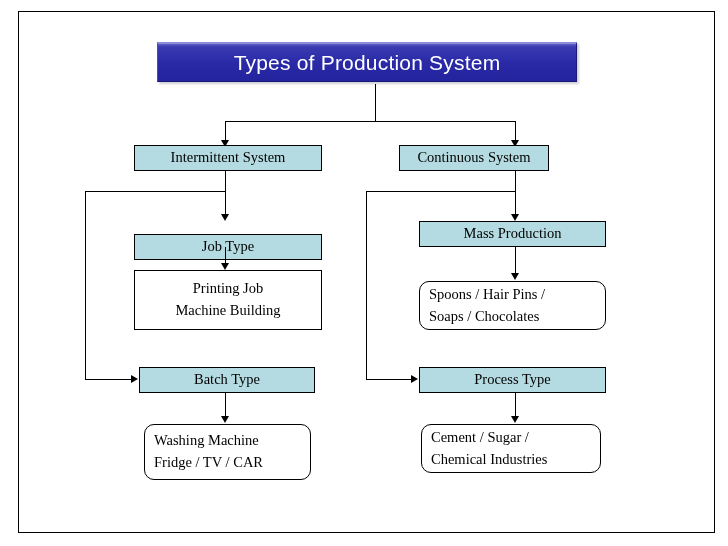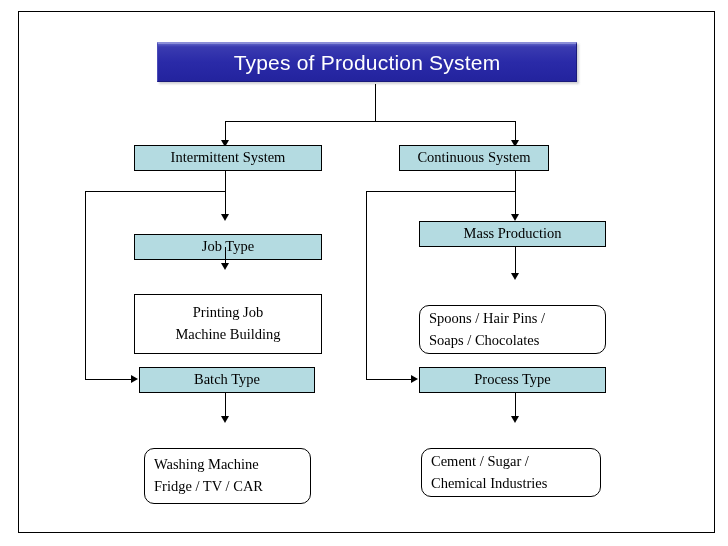--- a/index.html
+++ b/index.html
@@ -64,21 +64,21 @@
     border: 1.3px solid #000000;
     display: flex;
     flex-direction: column;
     justify-content: center;
     font-size: 14.5px;
     color: #000000;
     line-height: 1.5;
     font-family: Liberation Serif, serif;
   }
   .node.blue   { background: #b4dbe1; }
-  .node.white  { background: #ffffff; margin-top: 24px; }
+  .node.white  { background: #ffffff; }
   .node.center { align-items: center; text-align: center; }
   .node.left   { align-items: flex-start; text-align: left; padding-left: 9px; border-radius: 10px; }
   .node .line { white-space: nowrap; }
   .node.center .line { width: 100%; }
 
   
   .vline {
     position: absolute;
     width: 0;
     border-left: 1.3px solid #000000;

